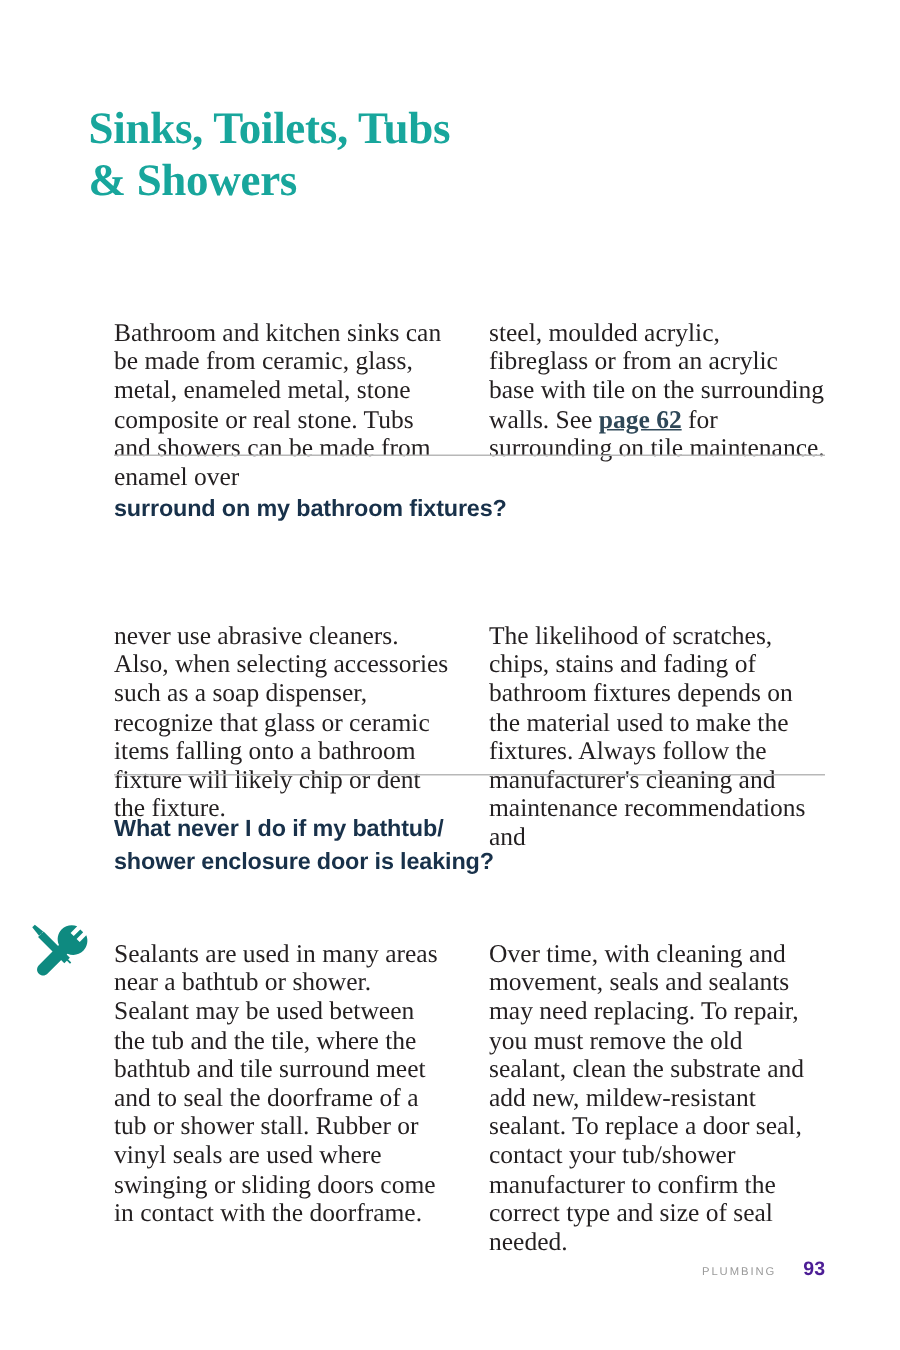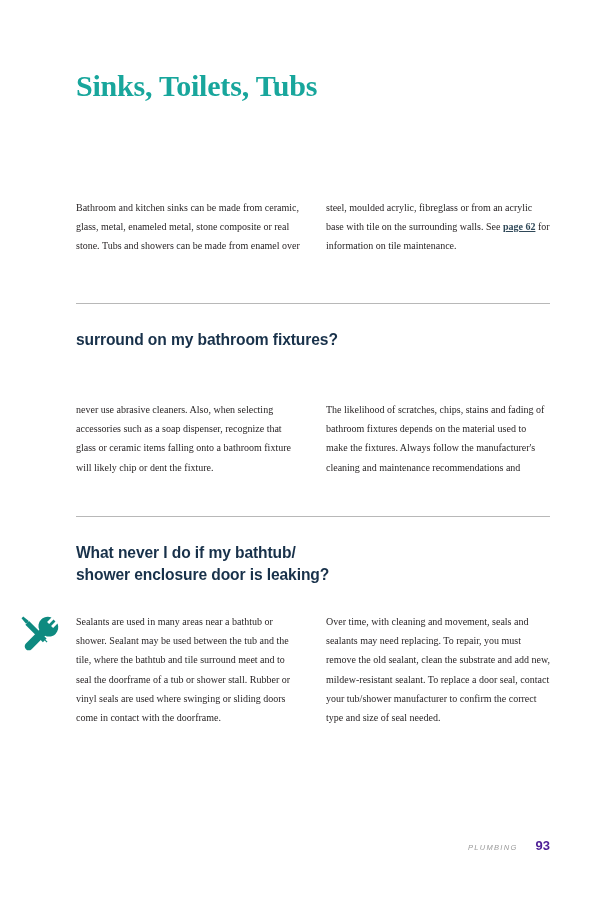--- a/index.html
+++ b/index.html
@@ -17,21 +17,21 @@
     position: relative;
     width: 600px;
     height: 900px;
     background: #ffffff;
     box-sizing: border-box;
   }
 
   
   .page-title {
     position: absolute;
-    left: 76px;
+    left: 59px;
     top: 68px;
     width: 430px;
     color: #18a69c;
     font-family: "Liberation Serif", serif;
     font-weight: bold;
     font-size: 30px;
     line-height: 35px;
     letter-spacing: -0.2px;
   }
   .page-title .line {
@@ -43,23 +43,24 @@
     position: absolute;
     display: flex;
     gap: 26px;
     left: 76px;
     width: 474px;
   }
   .col {
     width: 224px;
     color: #231f20;
     font-family: "Liberation Serif", serif;
-    font-size: 10px;
+    font-size: 17px;
     line-height: 19.2px;
     text-align: left;
+    margin-top: 14px;
   }
   .col p {
     margin: 0;
   }
 
   .intro-cols { top: 198px; }
   .s1-cols    { top: 400px; }
   .s2-cols    { top: 612px; }
 
   .pagelink {
@@ -114,44 +115,44 @@
     display: flex;
     align-items: baseline;
     justify-content: flex-end;
     gap: 18px;
   }
   .footer-label {
     font-family: "Liberation Sans", sans-serif;
     font-size: 7.5px;
     letter-spacing: 1.3px;
     color: #9a9a9a;
-    font-style: italic;
   }
   .footer-page {
     font-family: "Liberation Sans", sans-serif;
     font-size: 13px;
     font-weight: bold;
     color: #4c1d95;
   }
 </style>
 </head>
 <body>
 
 <div class="page">
 
   <div class="page-title">
     <span class="line">Sinks, Toilets, Tubs</span>
+    <span class="line">&amp; Showers</span>
   </div>
 
   <div class="cols intro-cols">
     <div class="col">
       <p>Bathroom and kitchen sinks can be made from ceramic, glass, metal, enameled metal, stone composite or real stone. Tubs and showers can be made from enamel over</p>
     </div>
     <div class="col">
-      <p><span>steel, moulded acrylic, fibreglass or from an acrylic base with tile on the surrounding walls. See </span><a class="pagelink" href="#">page 62</a><span> for information on tile maintenance.</span></p>
+      <p><span>steel, moulded acrylic, fibreglass or from an acrylic base with tile on the surrounding walls. See </span><a class="pagelink" href="#">page 62</a><span> for surrounding on tile maintenance.</span></p>
     </div>
   </div>
 
   <div class="rule rule-1"></div>
 
   <div class="section-heading sh-1">
     <span class="line">surround on my bathroom fixtures?</span>
   </div>
 
   <div class="cols s1-cols">

